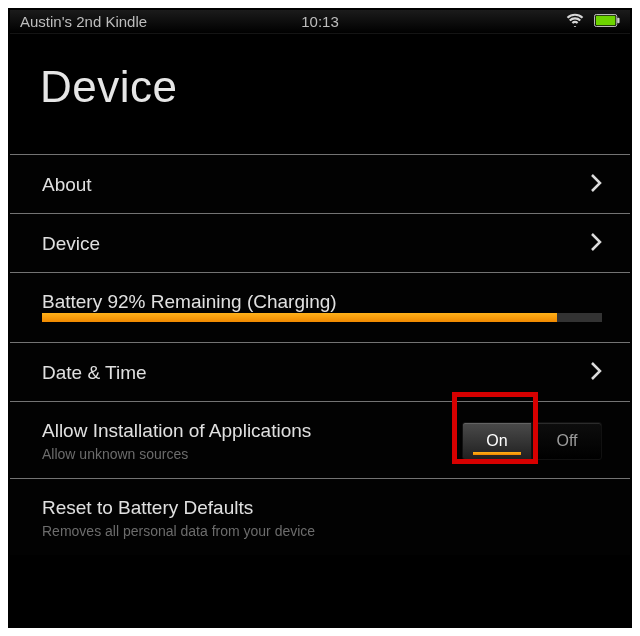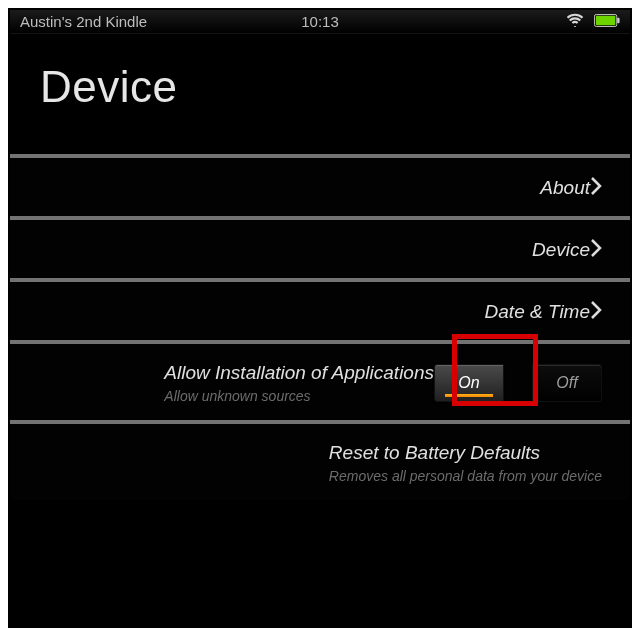--- a/index.html
+++ b/index.html
@@ -37,29 +37,28 @@
     
     .page-title {
       color:#e6e6e6;
       font-size:44px;
       font-weight:300;
       letter-spacing:0.5px;
       padding:28px 30px 42px 30px;
     }
     .list { }
     .row {
-      border-top:4px solid #737373;
+      border-top:1px solid #737373;
       padding:18px 28px 16px 32px;
       display:flex;
       align-items:center;
-      justify-content:flex-end;
+      justify-content:space-between;
       color:#e4e4e4;
       background:#020202;
       position:relative;
-      font-style:italic;
     }
     .row-text { display:flex; flex-direction:column; gap:4px; }
     .row-title { font-size:19px; font-weight:300; color:#e0e0e0; }
     .row-sub { font-size:14px; color:#6c6c6c; font-weight:300; }
     .chevron svg { width:12px; height:20px; fill:none; stroke:#dcdcdc; stroke-width:2.5; }
     
     .row-battery { display:block; padding:18px 28px 20px 32px; }
     .row-battery .row-title { font-size:19px; margin-bottom:12px; }
     .progress-track {
       height:9px;
@@ -69,21 +68,20 @@
       overflow:hidden;
     }
     .progress-fill {
       height:100%;
       background:linear-gradient(#ffb119,#f08900);
     }
     
     .toggle {
       display:flex;
       height:38px;
-      gap:28px;
     }
     .toggle-btn {
       width:70px;
       display:flex;
       align-items:center;
       justify-content:center;
       font-size:16px;
       color:#c9c9c9;
       border:1px solid #111;
       background:linear-gradient(#0d0d0d,#000);
@@ -155,20 +153,26 @@
       <div class="row-text">
         <span class="row-title">Device</span>
       </div>
       <span class="chevron">
         <svg viewBox="0 0 12 20">
             <polyline points="2,2 10,10 2,18"></polyline>
           </svg>
       </span>
     </div>
 
+    <div class="row row-battery">
+      <span class="row-title">Battery 92% Remaining (Charging)</span>
+      <div class="progress-track">
+        <div class="progress-fill" style="width:92%"></div>
+      </div>
+    </div>
 
     <div class="row">
       <div class="row-text">
         <span class="row-title">Date &amp; Time</span>
       </div>
       <span class="chevron">
         <svg viewBox="0 0 12 20">
             <polyline points="2,2 10,10 2,18"></polyline>
           </svg>
       </span>

